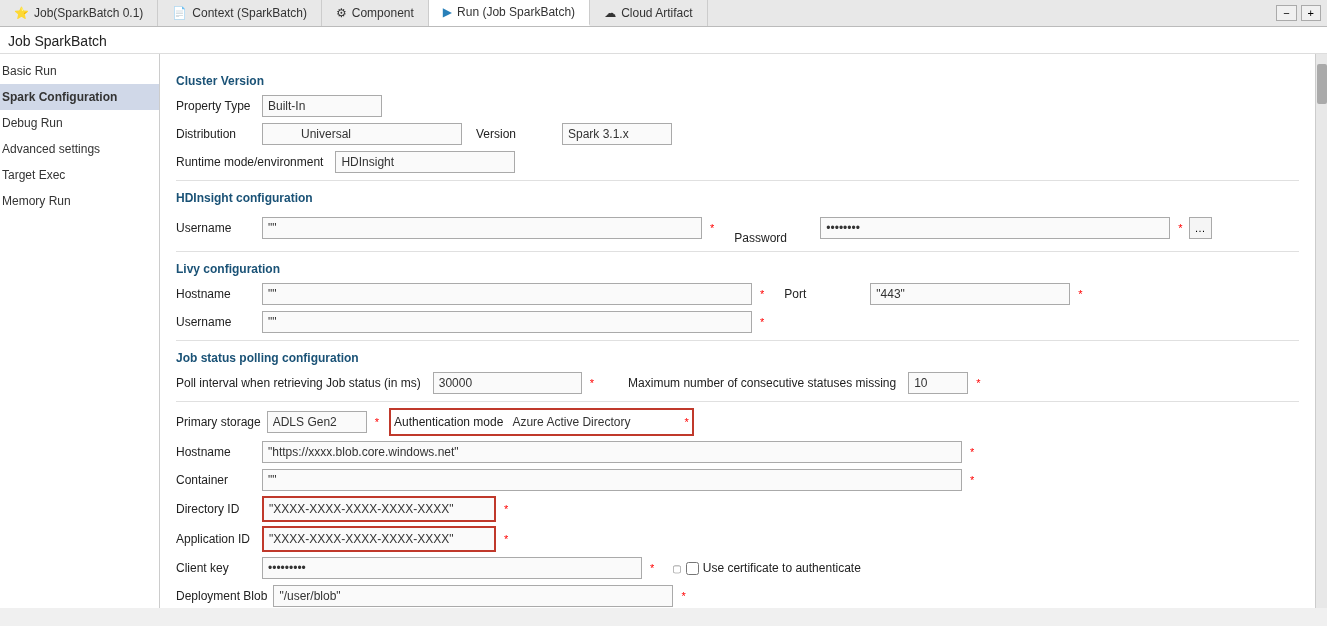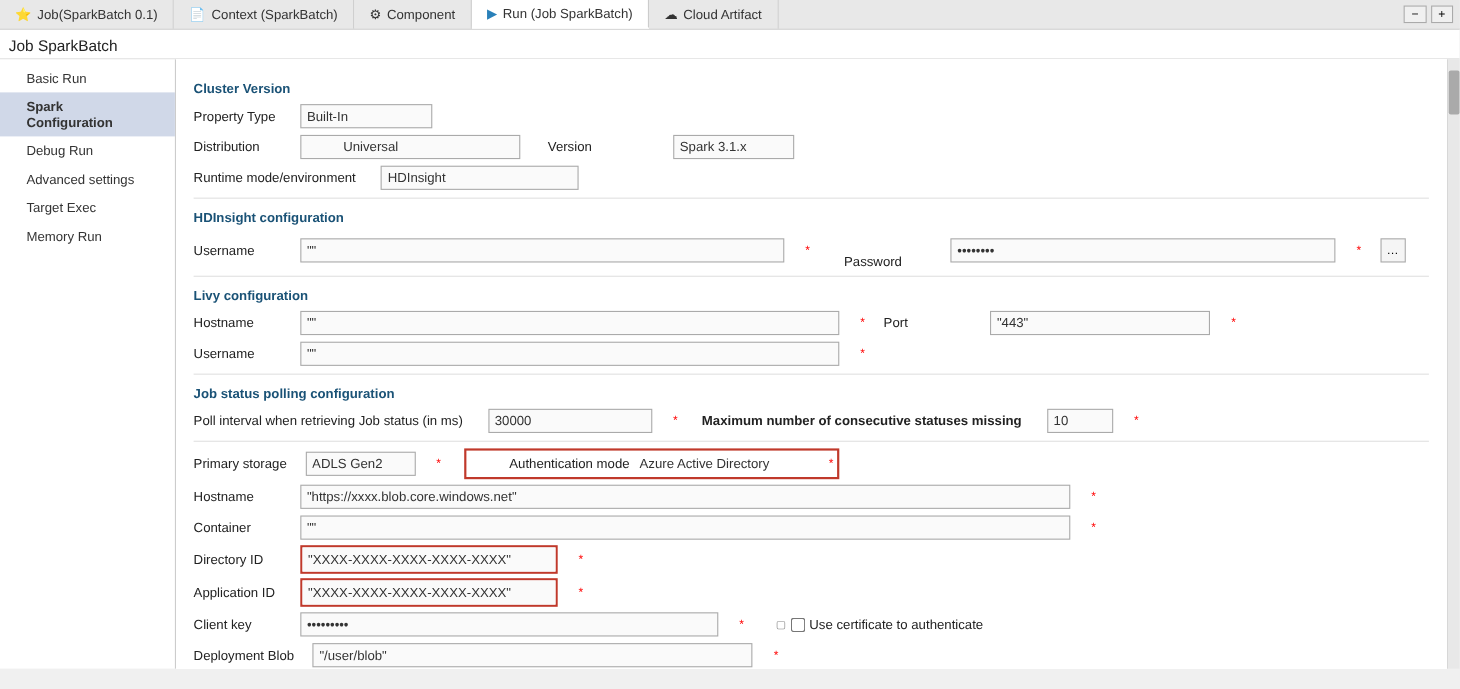--- a/index.html
+++ b/index.html
@@ -32,21 +32,21 @@
       height: calc(626px - 72px);
     }
 
     .sidebar {
       width: 160px;
       background: #fff;
       border-right: 1px solid #ccc;
       padding-top: 4px;
     }
     .sidebar-item {
-      padding: 6px 24px;
+      padding: 6px 2px;
       cursor: pointer;
       font-size: 12px;
       color: #333;
     }
     .sidebar-item.active {
       background: #d0d8e8;
       font-weight: bold;
     }
 
     .content {
@@ -60,21 +60,21 @@
       font-size: 12px;
       color: #1a5276;
       font-weight: 600;
       margin: 10px 0 6px 0;
     }
 
     .form-row {
       display: flex;
       align-items: center;
       margin-bottom: 4px;
-      gap: 17px;
+      gap: 6px;
       min-height: 24px;
     }
     .form-label {
       font-size: 12px;
       color: #222;
       min-width: 80px;
       white-space: nowrap;
     }
     .form-label-wide {
       font-size: 12px;
@@ -197,21 +197,21 @@
 
       <div class="form-row">
         <span class="form-label">Property Type</span>
         <input class="field-input short" type="text" value="Built-In" readonly="" style="">
       </div>
 
       <div class="form-row">
         <span class="form-label">Distribution</span>
         <input class="field-input medium" type="text" value="Universal" style="">
         <span class="form-label" style="margin-left:8px;">Version</span>
-        <input class="field-input short" type="text" value="Spark 3.1.x" style="width: 110px; margin-left: 17px;">
+        <input class="field-input short" type="text" value="Spark 3.1.x" style="width: 110px;">
       </div>
 
       <div class="form-row">
         <span class="form-label-wide">Runtime mode/environment</span>
         <input class="field-input" type="text" value="HDInsight" style="width: 180px; margin-left: 6px;">
       </div>
     </div>
 
     <hr class="row-divider">
 
@@ -231,57 +231,57 @@
 
     <hr class="row-divider">
 
     <div>
       <div class="section-title">Livy configuration</div>
 
       <div class="form-row">
         <span class="form-label">Hostname</span>
         <input class="field-input" type="text" value="&quot;&quot;" style="width: 490px;">
         <span style="color:red; font-size:11px; margin-left:2px;">*</span>
-        <span class="form-label" style="">Port</span>
+        <span class="form-label" style="margin-left:14px;">Port</span>
         <input class="field-input" type="text" value="&quot;443&quot;" style="width: 200px;">
         <span style="color:red; font-size:11px; margin-left:2px;">*</span>
       </div>
 
       <div class="form-row">
         <span class="form-label">Username</span>
         <input class="field-input" type="text" value="&quot;&quot;" style="width: 490px;">
         <span style="color:red; font-size:11px; margin-left:2px;">*</span>
       </div>
     </div>
 
     <hr class="row-divider">
 
     <div>
       <div class="section-title">Job status polling configuration</div>
 
       <div class="form-row">
         <span class="form-label-wide">Poll interval when retrieving Job status (in ms)</span>
         <input class="field-input" type="text" value="30000" style="width: 149px; margin-left: 6px;">
         <span style="color:red; font-size:11px; margin-left:2px;">*</span>
-        <span class="form-label-wide" style="margin-left:5px;font-weight:bold;">Maximum number of consecutive statuses missing</span>
+        <span class="form-label-wide" style="margin-left:28px;">Maximum number of consecutive statuses missing</span>
         <input class="field-input" type="text" value="10" style="width: 60px; margin-left: 6px;">
         <span style="color:red; font-size:11px; margin-left:2px;">*</span>
       </div>
     </div>
 
     <hr class="row-divider">
 
     <div>
 
       <div class="form-row">
         <span class="form-label">Primary storage</span>
         <input class="field-input" type="text" value="ADLS Gen2" style="width: 100px;">
         <span style="color:red; font-size:11px; margin-left:2px;">*</span>
         <span style="display:inline-flex; align-items:center; border:2px solid #c0392b; padding:1px 3px; margin-left:4px;">
-          <span class="form-label-wide" style="margin-right:4px;margin-left:36px;">Authentication mode</span>
+          <span class="form-label-wide" style="margin-right:4px;">Authentication mode</span>
           <input class="field-input" type="text" value="Azure Active Directory" style="width: 175px; border: none; background: transparent;">
           <span style="color:red; font-size:11px; margin-left:2px;">*</span>
         </span>
       </div>
 
       <div class="form-row">
         <span class="form-label">Hostname</span>
         <input class="field-input" type="text" value="&quot;https://xxxx.blob.core.windows.net&quot;" style="width: 700px;">
         <span style="color:red; font-size:11px; margin-left:2px;">*</span>
       </div>

